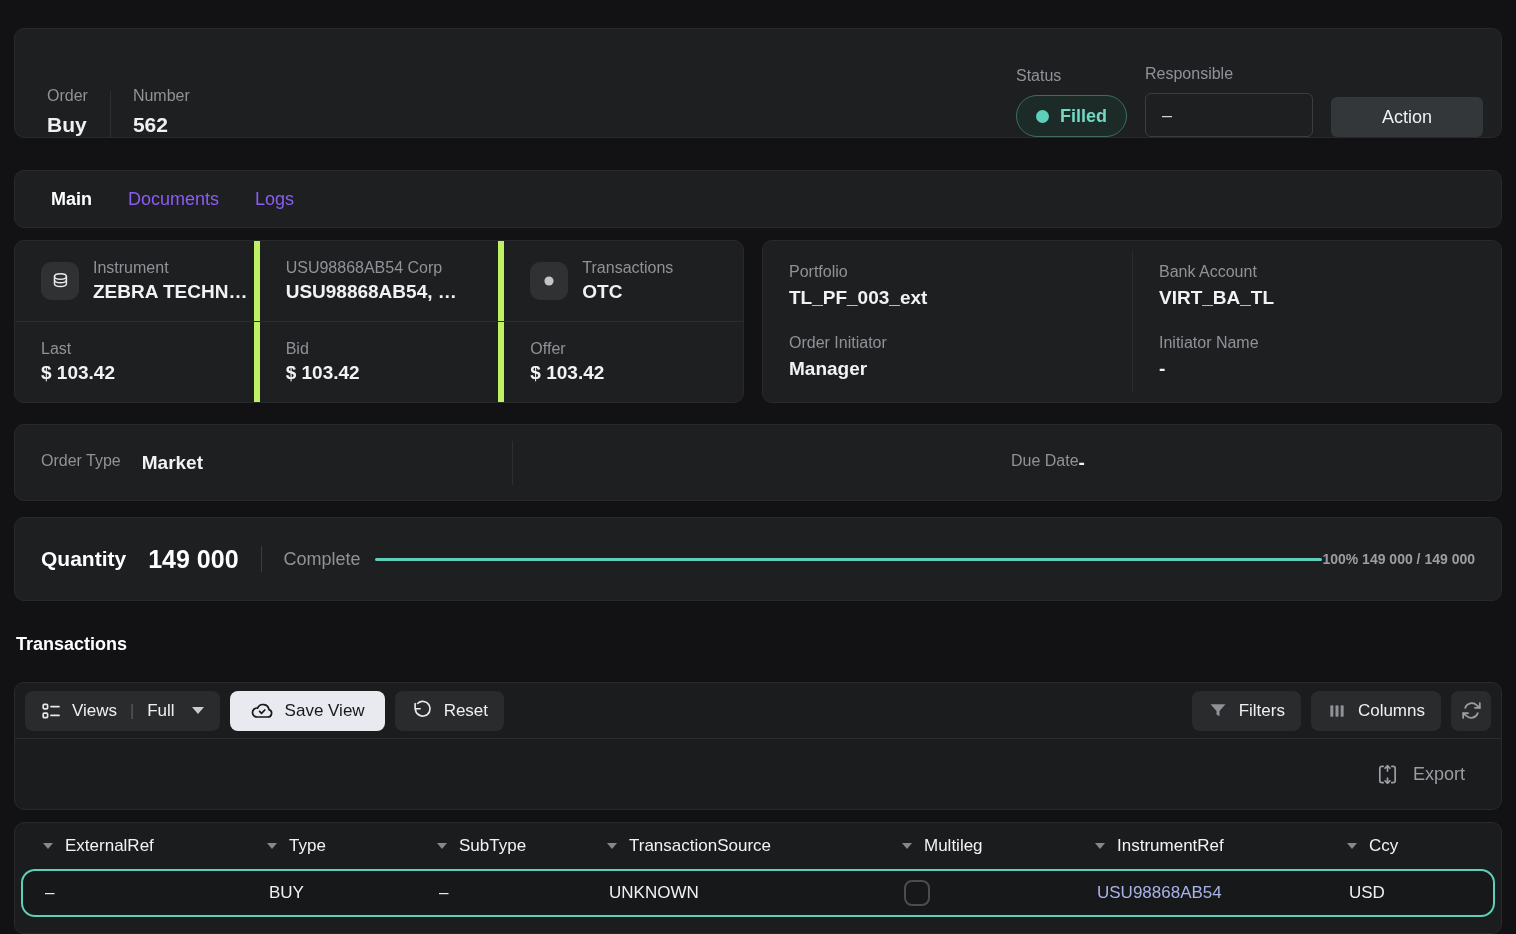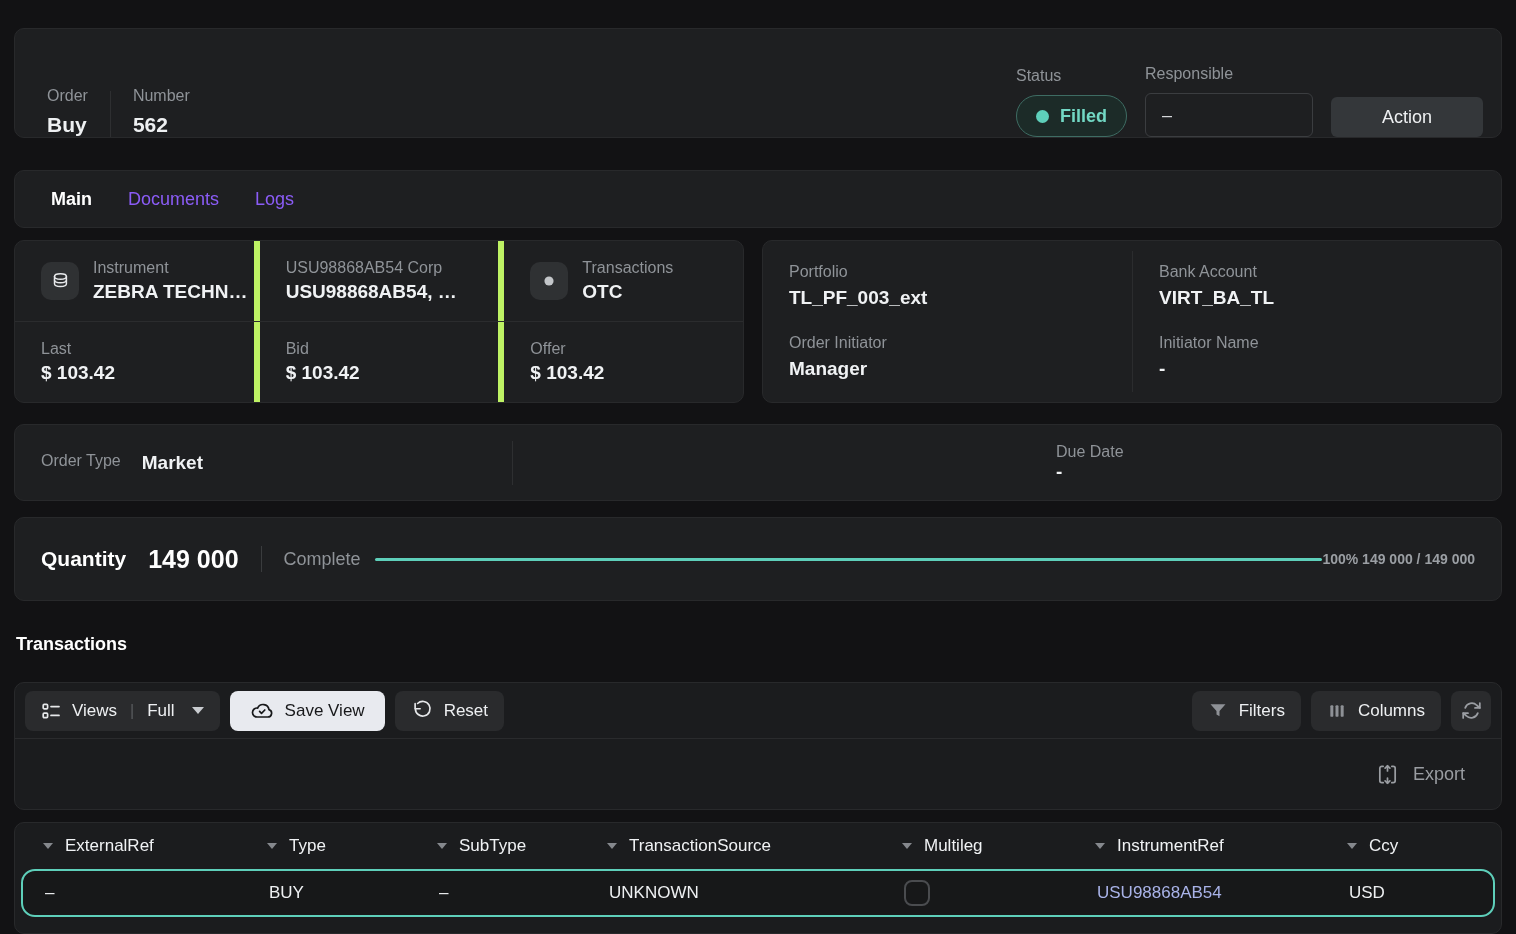--- a/index.html
+++ b/index.html
@@ -66,21 +66,21 @@
   .cell-text { display: flex; flex-direction: column; gap: 4px; min-width: 0; }
   .cell-text .value { white-space: nowrap; overflow: hidden; text-overflow: ellipsis; }
   .acct-card { flex: 1; height: 163px; display: grid; grid-template-columns: 1fr 1fr; grid-template-rows: 1fr 1fr; padding: 10px 0; }
   .acct-cell { display: flex; flex-direction: column; gap: 6px; justify-content: center; padding-left: 26px; }
   .acct-cell.right { border-left: 1px solid #2b2c2e; }
 
   
   .order-card { height: 77px; display: flex; align-items: center; margin-bottom: 16px; position: relative; }
   .order-col { display: flex; gap: 21px; padding-left: 26px; width: 497px; }
   .order-div { width: 1px; height: 44px; background: #2e2f31; }
-  .due-col { display: flex; flex-direction: column; gap: 0; position: absolute; left: 1041px; }
+  .due-col { display: flex; flex-direction: row; gap: 0; position: absolute; left: 996px; }
 
   
   .qty-card { height: 84px; display: flex; align-items: center; padding: 0 26px; margin-bottom: 33px; }
   .qty-label { font-size: 21px; font-weight: 700; color: #ffffff; }
   .qty-value { font-size: 25px; font-weight: 700; color: #ffffff; margin-left: 22px; }
   .qty-sep { width: 1px; height: 26px; background: #3a3c3e; margin: 0 22px; }
   .complete-label { color: #8f9398; font-size: 18px; }
   .progress-track { flex: 1; height: 3px; border-radius: 2px; margin-left: 14px; background: transparent; position: relative; }
   .progress-fill { position: absolute; inset: 0; border-radius: 2px; }
   .progress-text { font-size: 14px; font-weight: 700; color: #9b9fa4; white-space: nowrap; }

